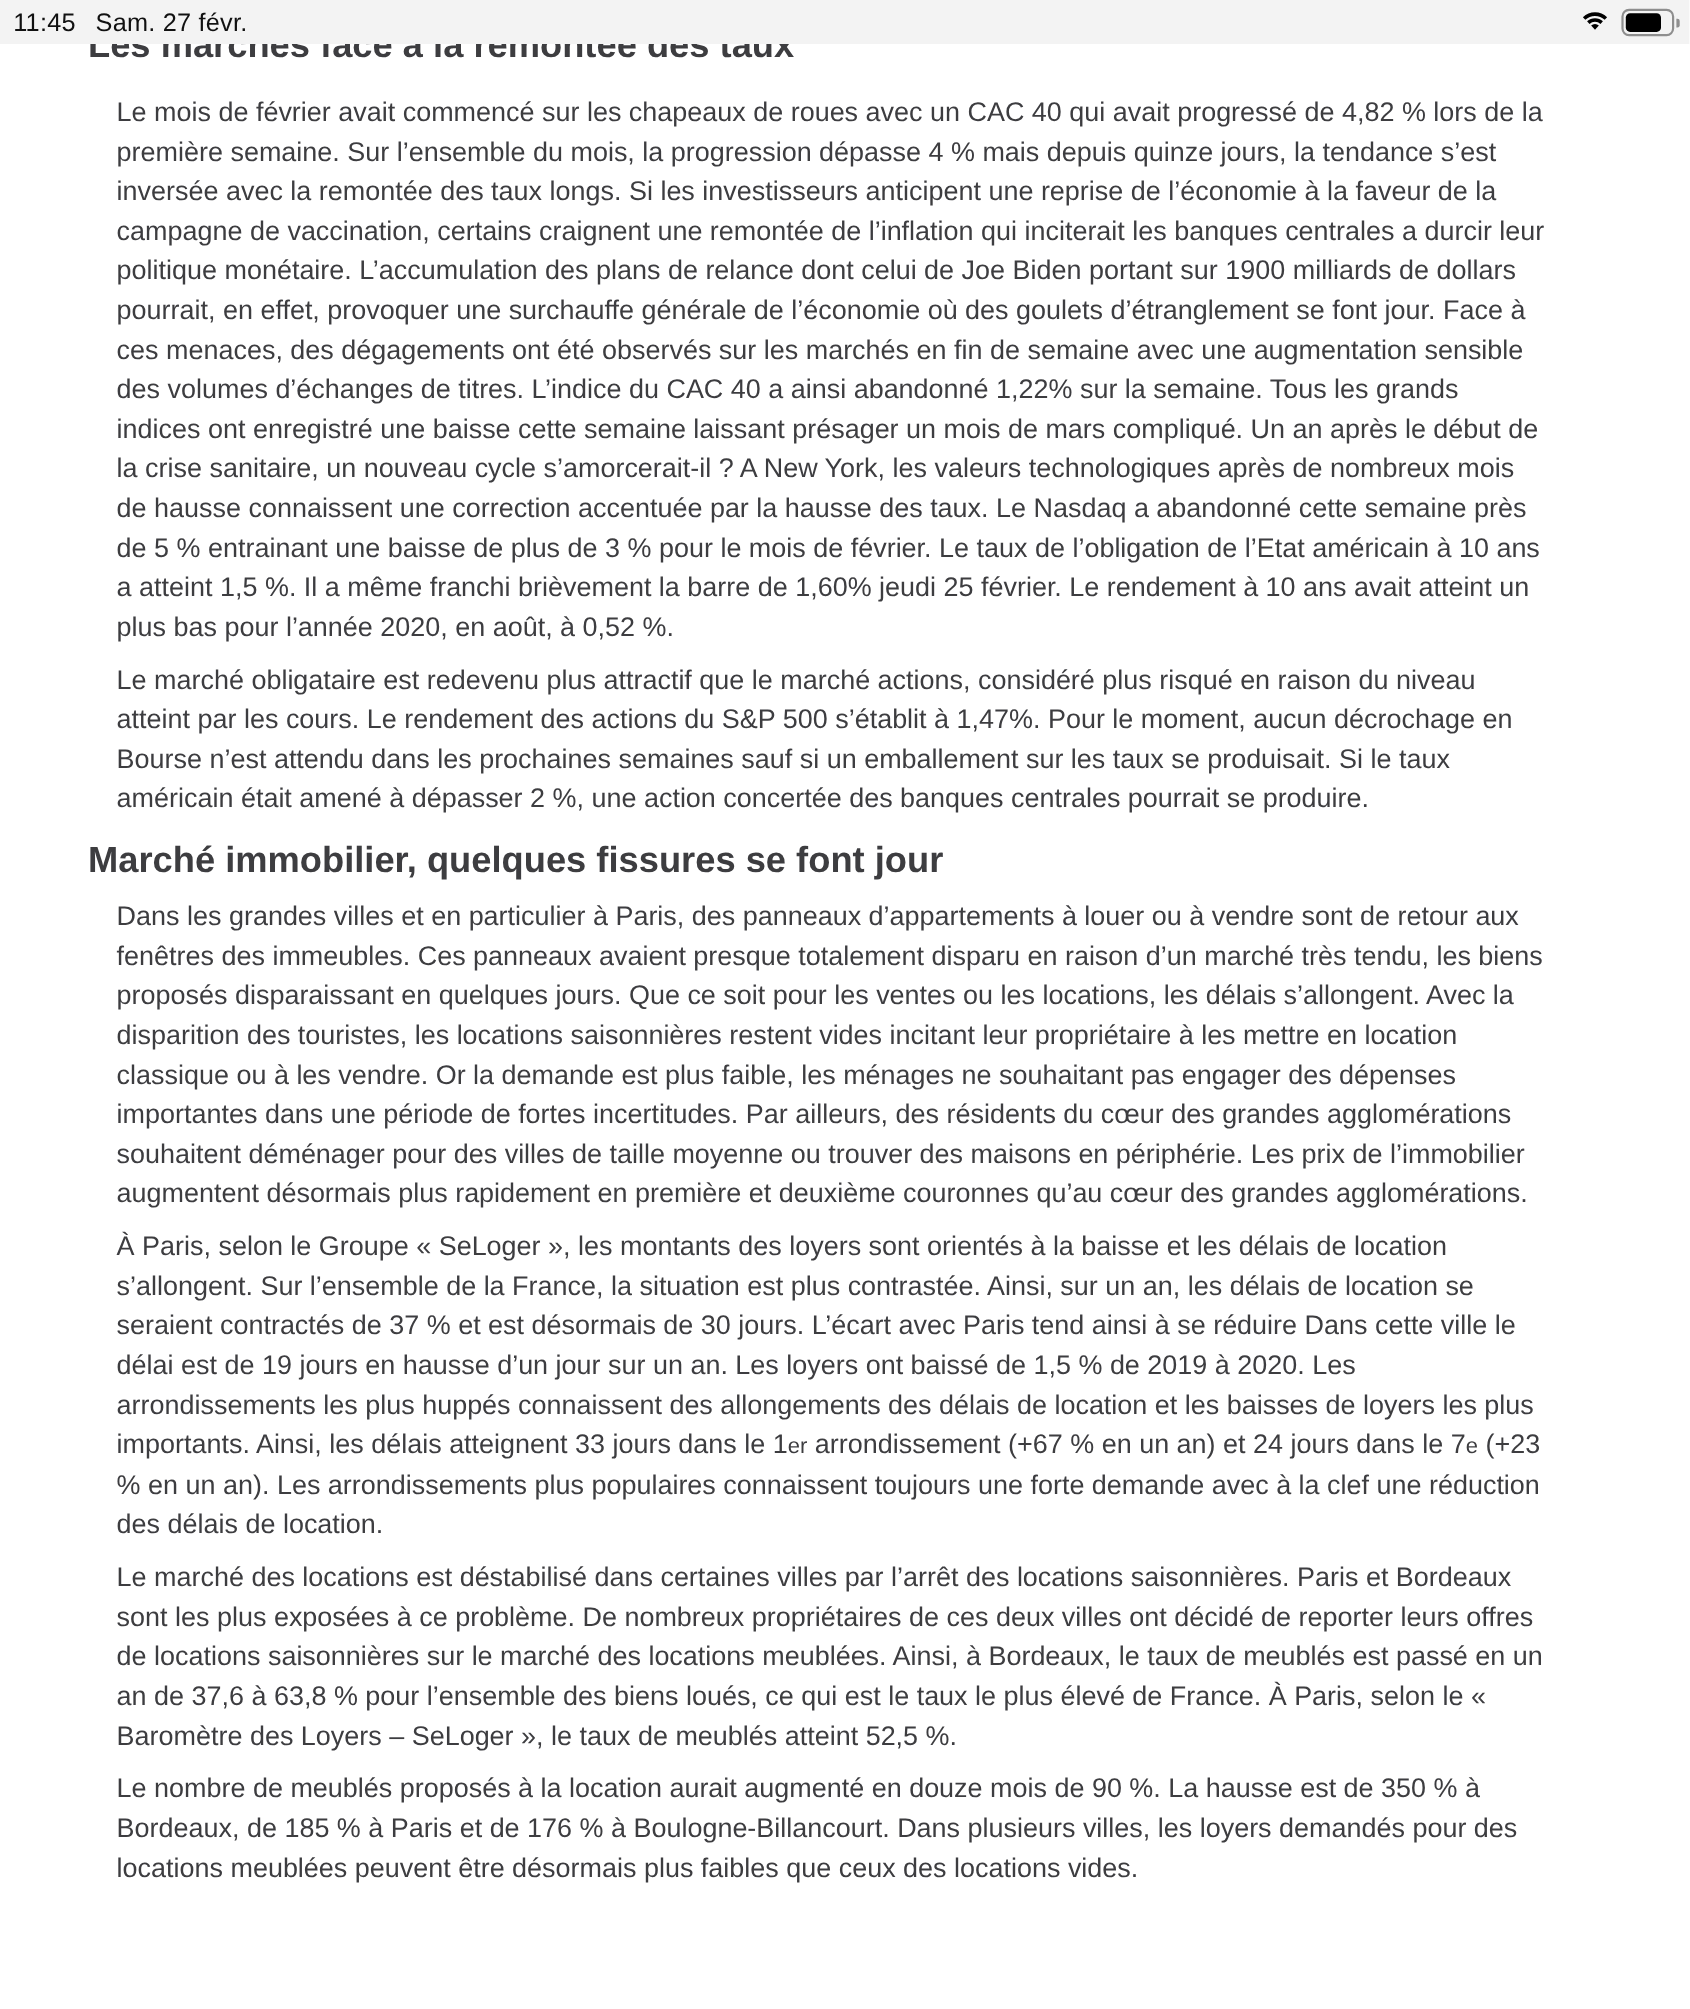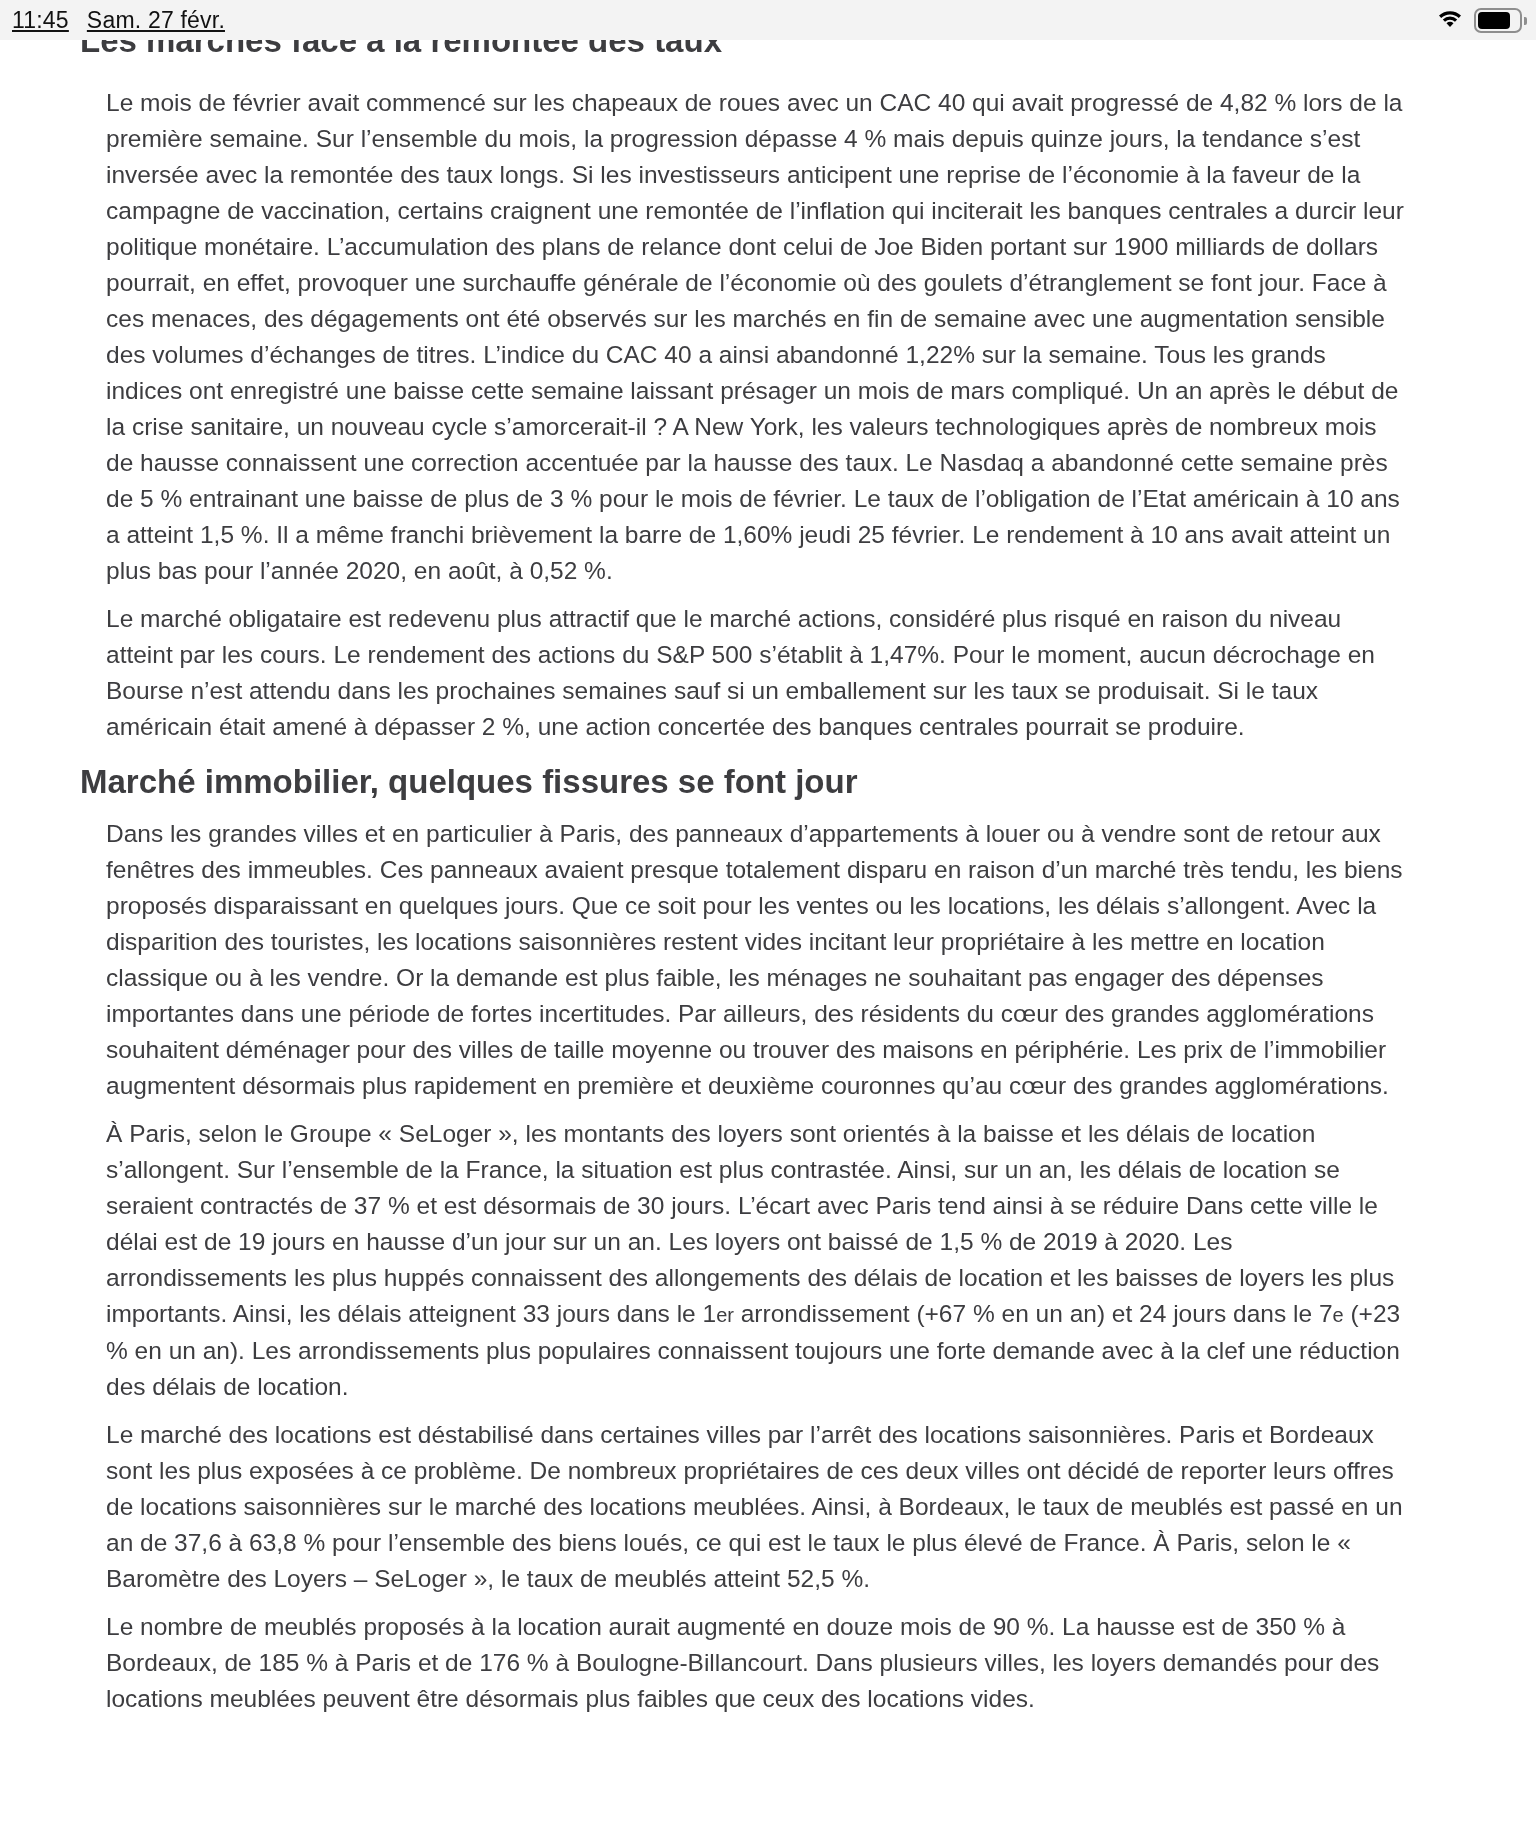--- a/index.html
+++ b/index.html
@@ -26,21 +26,20 @@
       justify-content: space-between;
       padding: 0 14px 0 12px;
     }
     .status-left {
       display: flex;
       align-items: center;
       font-size: 23px;
       color: #111;
       font-family: "Liberation Sans", sans-serif;
       letter-spacing: 0.2px;
-      text-decoration: underline;
     }
     .status-time { margin-right: 18px; }
     .status-right {
       display: flex;
       align-items: center;
       gap: 10px;
     }
     .battery {
       position: relative;
       width: 48px;

